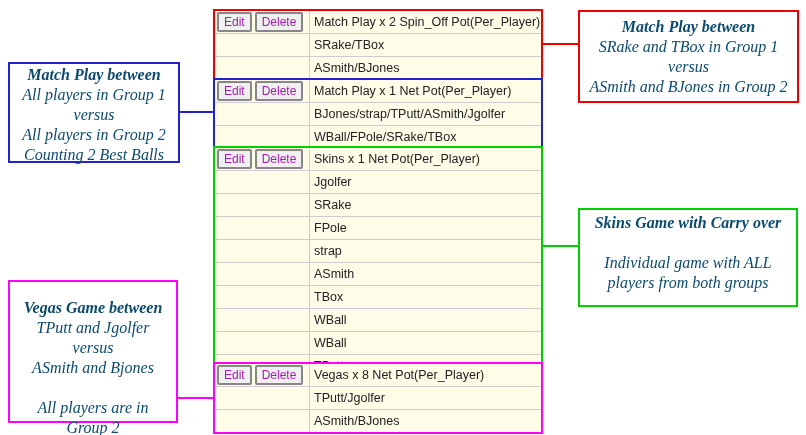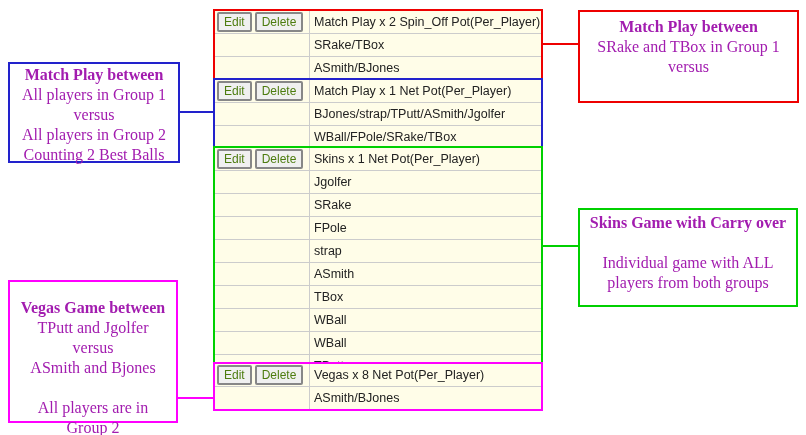--- a/index.html
+++ b/index.html
@@ -8,31 +8,31 @@
 
   
   table.pot{position:absolute;left:213px;width:330px;border-collapse:collapse;
             background:#fffde8;table-layout:fixed;}
   table.pot td{border:1px solid #cccccc;height:20px;padding:0 4px;
                font-size:12.5px;color:#222222;white-space:nowrap;vertical-align:middle;
                overflow:hidden;}
   table.pot td.btns{width:90px;padding:1px 2px;}
   table.pot button{font-family:"Liberation Sans",sans-serif;font-size:12px;
                    background:#f0f0f0;border:2px solid #878787;border-radius:2px;
-                   padding:1px 5px;margin-right:3px;color:#4d7c0f;cursor:pointer;}
+                   padding:1px 5px;margin-right:3px;color:#a21caf;cursor:pointer;}
   .t-red{border:2px solid #ee0000;}
   .t-blue{border:2px solid #2222cc;}
   .t-green{border:2px solid #00d000;}
   .t-magenta{border:2px solid #ff00ff;}
   .pos-t1{top:9px;}  .pos-t2{top:78px;}  .pos-t3{top:146px;}  .pos-t4{top:362px;}
 
   
   .callout{position:absolute;box-sizing:border-box;border-style:solid;border-width:2px;
-           background:#ffffff;text-align:center;color:#a21caf;
-           font-family:"Liberation Serif",serif;font-size:16px;line-height:20px;}
+           background:#ffffff;text-align:center;color:#0c4a6e;
+           font-family:"Liberation Serif",serif;font-size:16px;line-height:20px;font-style:italic;}
   .callout .title{font-weight:bold;}
   .callout .line{min-height:20px;}
   .c-blue{left:8px;top:62px;width:172px;height:101px;border-color:#2222cc;padding-top:1px;}
   .c-red{left:578px;top:10px;width:221px;height:93px;border-color:#ee0000;padding-top:5px;}
   .c-green{left:578px;top:208px;width:220px;height:99px;border-color:#00d000;padding-top:3px;}
   .c-magenta{left:8px;top:280px;width:170px;height:143px;border-color:#ff00ff;padding-top:16px;}
 
   
   .conn{position:absolute;height:2px;}
   .conn-red{left:541px;top:43px;width:37px;background:#ee0000;}
@@ -50,20 +50,21 @@
     <div class="line">All players in Group 1</div>
     <div class="line">versus</div>
     <div class="line">All players in Group 2</div>
     <div class="line">Counting 2 Best Balls</div>
   </div>
 
   <div class="callout c-red">
     <div class="title">Match Play between</div>
     <div class="line">SRake and TBox in Group 1</div>
     <div class="line">versus</div>
+    <div class="line">ASmith and BJones in Group 2</div>
   </div>
 
   <div class="callout c-green">
     <div class="title">Skins Game with Carry over</div>
     <div class="line"></div>
     <div class="line">Individual game with ALL</div>
     <div class="line">players from both groups</div>
   </div>
 
   <div class="callout c-magenta">
@@ -169,18 +170,22 @@
   <table class="pot t-magenta pos-t4">
     <tbody>
         <tr>
       <td class="btns">
         <button>Edit</button><button>Delete</button>
       </td>
       <td>Vegas x 8 Net Pot(Per_Player)</td>
     </tr>
     <tr>
       <td class="btns"></td>
+      <td>TPutt/Jgolfer</td>
+    </tr>
+    <tr>
+      <td class="btns"></td>
       <td>ASmith/BJones</td>
     </tr>
   </tbody>
     </table>
 
 </div>
 
 </body></html>

